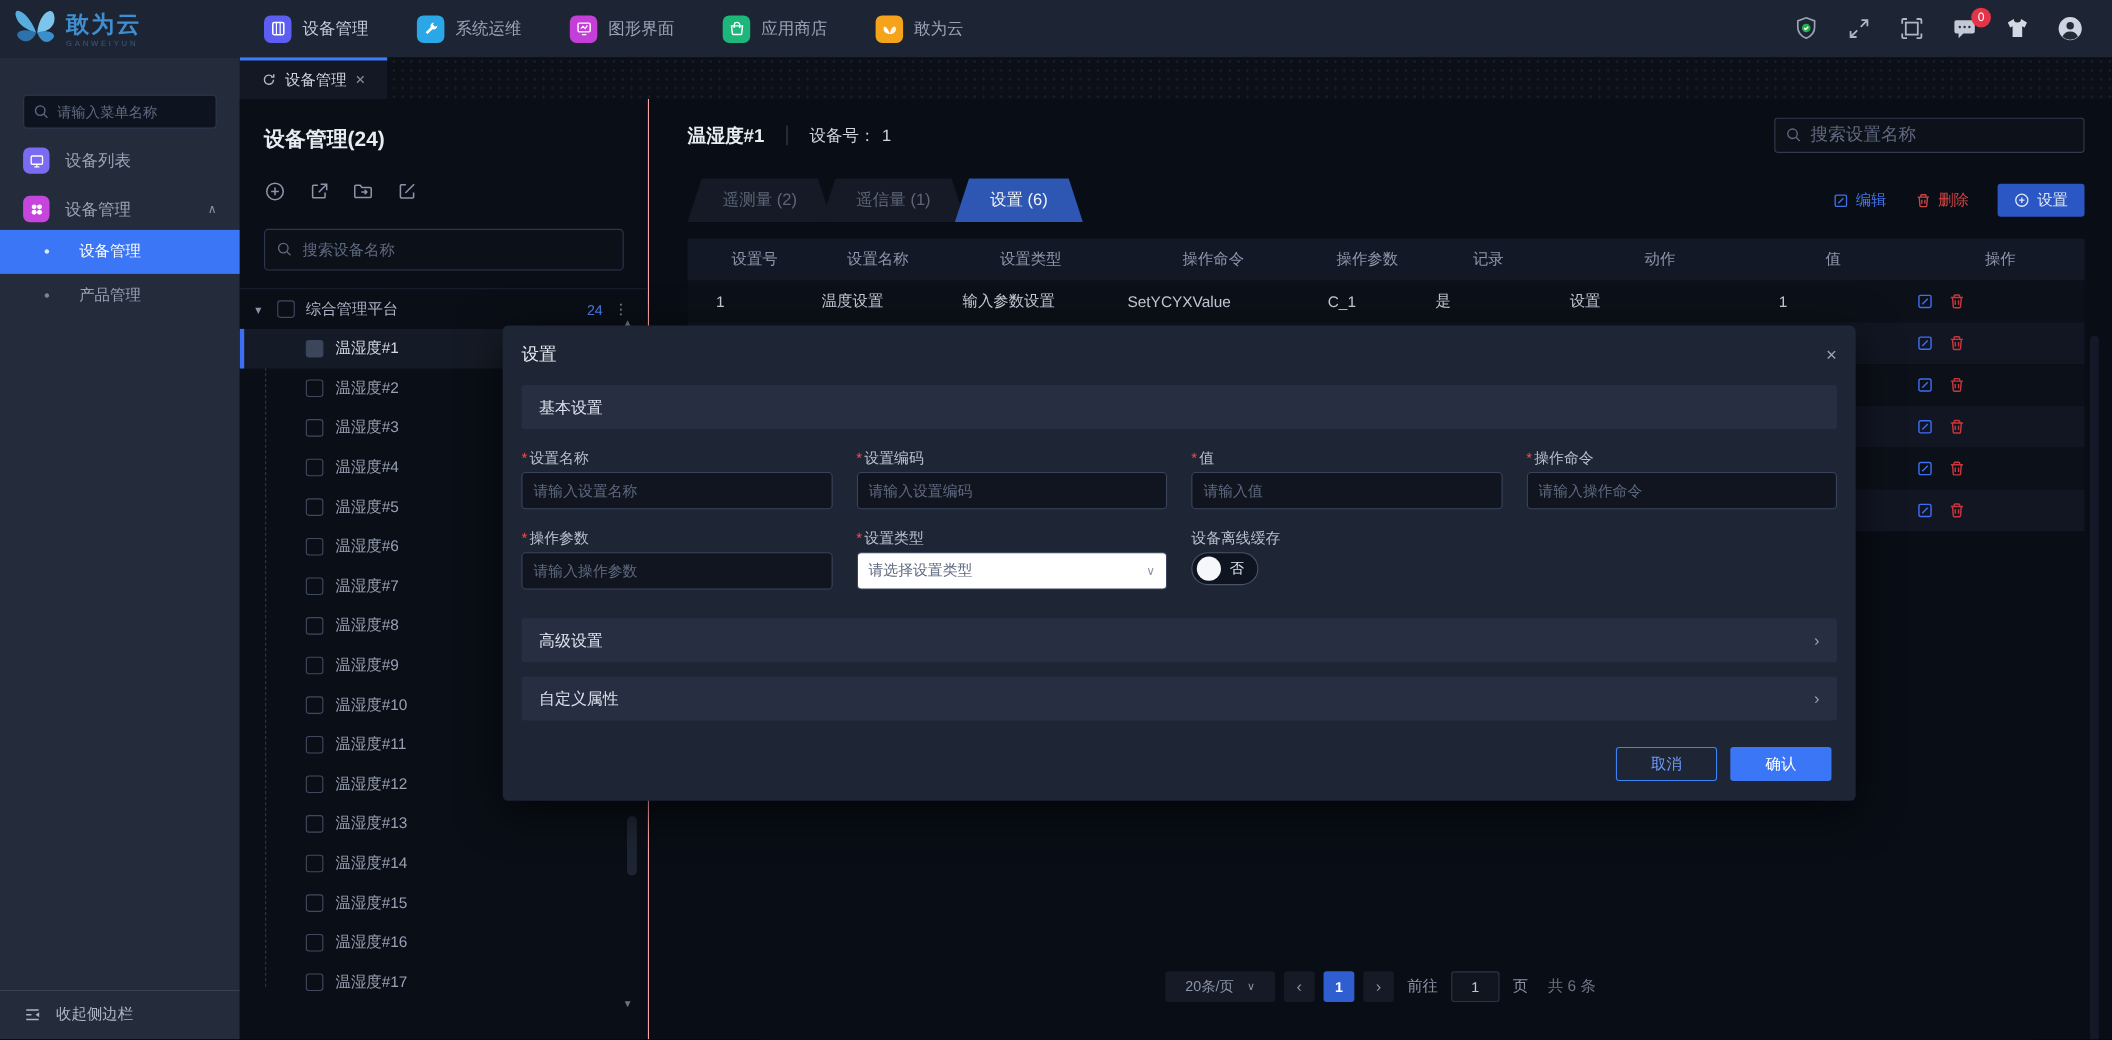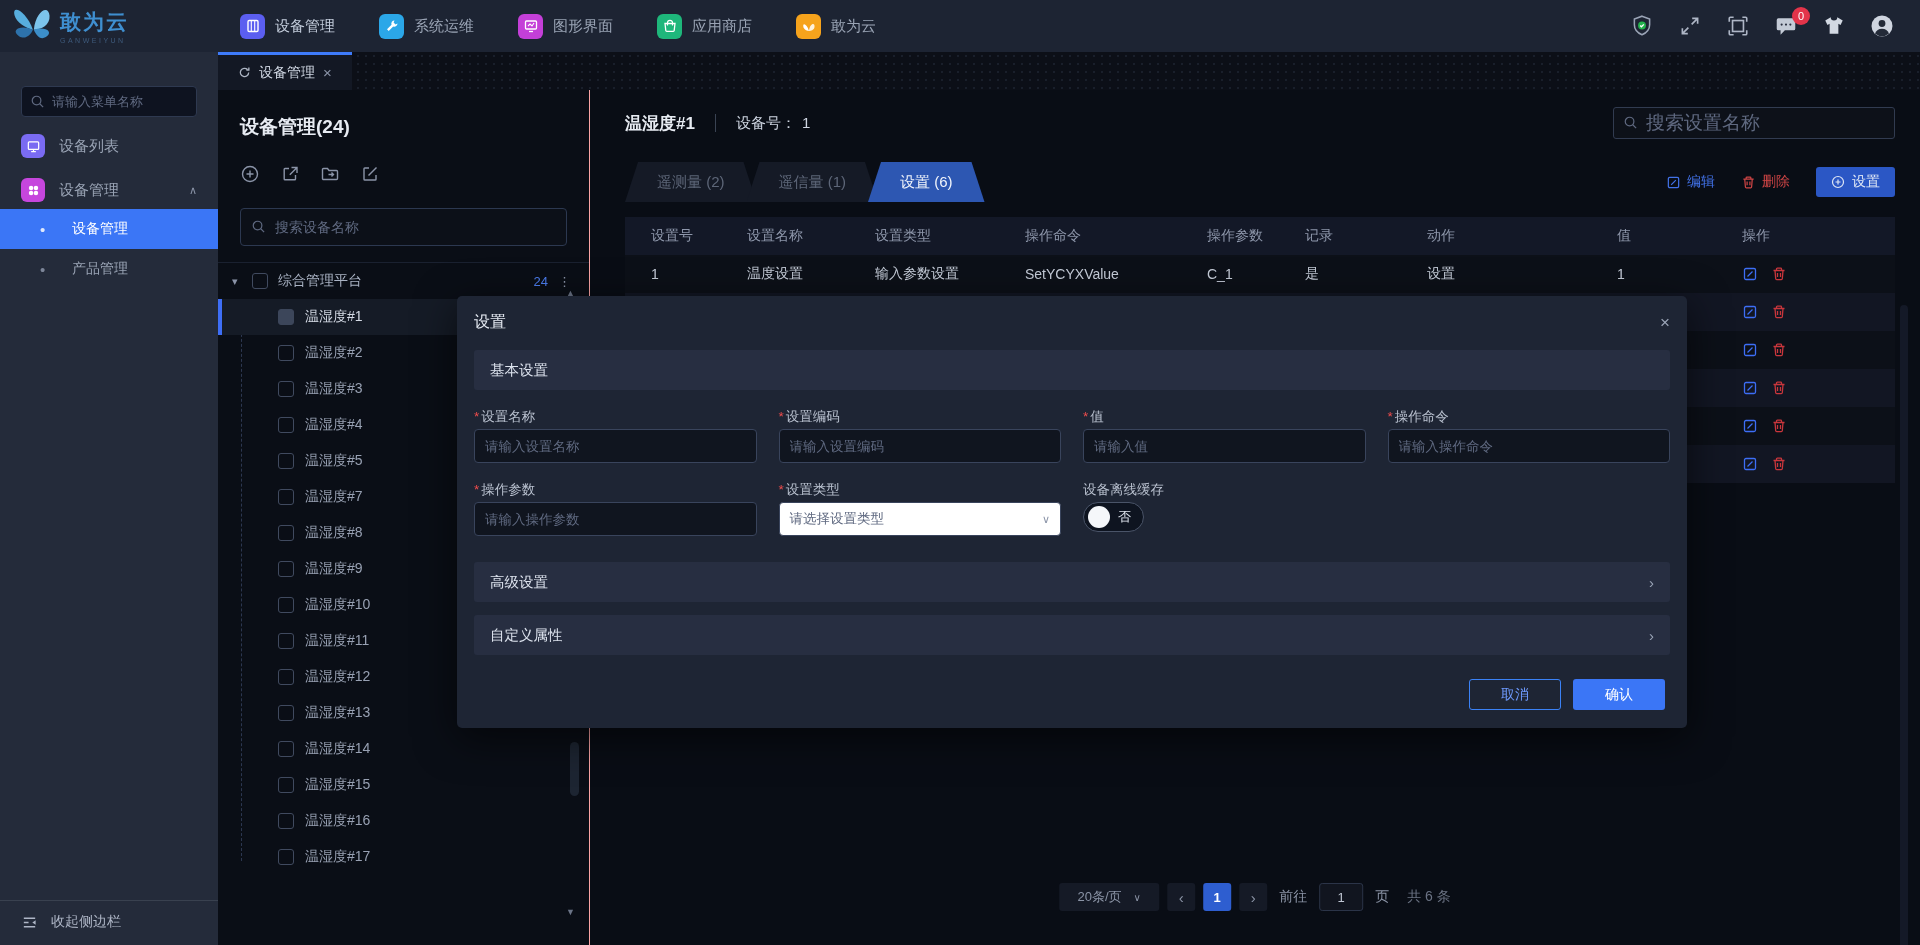--- a/index.html
+++ b/index.html
@@ -86,38 +86,38 @@
   .tree-thumb { position:absolute; right:10px; top:652px; width:9px; height:54px; border-radius:5px; background:#1d2532; cursor:pointer; }
 
   
   .main-panel { position:relative; flex:1; min-width:0; background:#090d15; padding:0 25px 0 35px; }
   .main-header { display:flex; align-items:center; margin-top:16px; height:34px; }
   .device-title { color:#e7ebf2; font-size:17px; font-weight:bold; }
   .vsep { width:1px; height:18px; background:#3a4353; margin:0 20px; }
   .device-no { color:#cfd6e2; font-size:15px; }
   .device-no b { font-weight:normal; margin-left:6px; }
   .hdr-search { position:relative; margin-left:auto; }
-  .hdr-search input { width:282px; height:32px; background:#0d1119; border:1px solid #313b50; border-radius:3px; color:#aeb6c6; font-size:19px; padding:0 10px 0 32px; outline:none; }
+  .hdr-search input { width:282px; height:32px; background:#0d1119; border:1px solid #313b50; border-radius:3px; color:#aeb6c6; font-size:16px; padding:0 10px 0 32px; outline:none; }
   .hdr-search input::placeholder { color:#5f6980; }
   .hdr-search .search-glyph { top:8px; left:10px; }
 
   .tabs-row { display:flex; align-items:flex-end; margin-top:22px; height:40px; }
   .dtab { height:40px; line-height:40px; padding:0 32px; margin-right:-10px; font-size:15px; color:#5d6678; background:#151a26; clip-path:polygon(13px 0, calc(100% - 13px) 0, 100% 100%, 0 100%); cursor:pointer; }
   .dtab.active { background:#2d57b2; color:#f0f4fb; z-index:2; position:relative; }
   .tab-actions { margin-left:auto; display:flex; align-items:center; gap:26px; padding-bottom:5px; }
   .link-btn { display:flex; align-items:center; gap:6px; font-size:14px; cursor:pointer; background:none; border:none; }
   .link-btn svg { width:15px; height:15px; }
   .link-edit { color:#4272e8; }
   .link-del { color:#cf4545; }
   .btn-primary { display:flex; align-items:center; gap:7px; height:30px; padding:0 15px; background:#2b57c5; border:none; border-radius:3px; color:#dfe7f5; font-size:14px; cursor:pointer; }
   .btn-primary svg { width:14px; height:14px; }
 
   .settings-table { margin-top:15px; }
   .t-head, .t-row { display:grid; grid-template-columns:96px 128px 150px 182px 98px 122px 190px 125px 1fr; align-items:center; height:38px; }
-  .t-head { background:#131827; color:#8e97ab; }
+  .t-head { background:#131827; color:#8e97ab;text-align:center; }
   .t-head .th, .t-row .td { padding-left:26px; font-size:14px; overflow:hidden; white-space:nowrap; }
   .t-row { background:#0c1018; color:#c6cdd9; }
   .t-row.alt { background:#121623; }
   .td.actions { display:flex; gap:13px; padding-left:26px; }
   .icon-btn { width:16px; height:16px; cursor:pointer; }
   .icon-btn svg { width:16px; height:16px; }
   .icon-btn.edit { color:#3d6ef5; }
   .icon-btn.del { color:#c9363c; }
   .main-scrollbar { position:absolute; right:12px; top:215px; width:8px; height:660px; border-radius:4px; background:#141927; cursor:pointer; }
 
@@ -388,20 +388,24 @@
               <div class="tree-row">
                 <span class="cbx"></span>
                 <span class="tree-label">温湿度#4</span>
               </div>
               <div class="tree-row">
                 <span class="cbx"></span>
                 <span class="tree-label">温湿度#5</span>
               </div>
               <div class="tree-row">
                 <span class="cbx"></span>
+                <span class="tree-label">温湿度#6</span>
+              </div>
+              <div class="tree-row">
+                <span class="cbx"></span>
                 <span class="tree-label">温湿度#7</span>
               </div>
               <div class="tree-row">
                 <span class="cbx"></span>
                 <span class="tree-label">温湿度#8</span>
               </div>
               <div class="tree-row">
                 <span class="cbx"></span>
                 <span class="tree-label">温湿度#9</span>
               </div>

